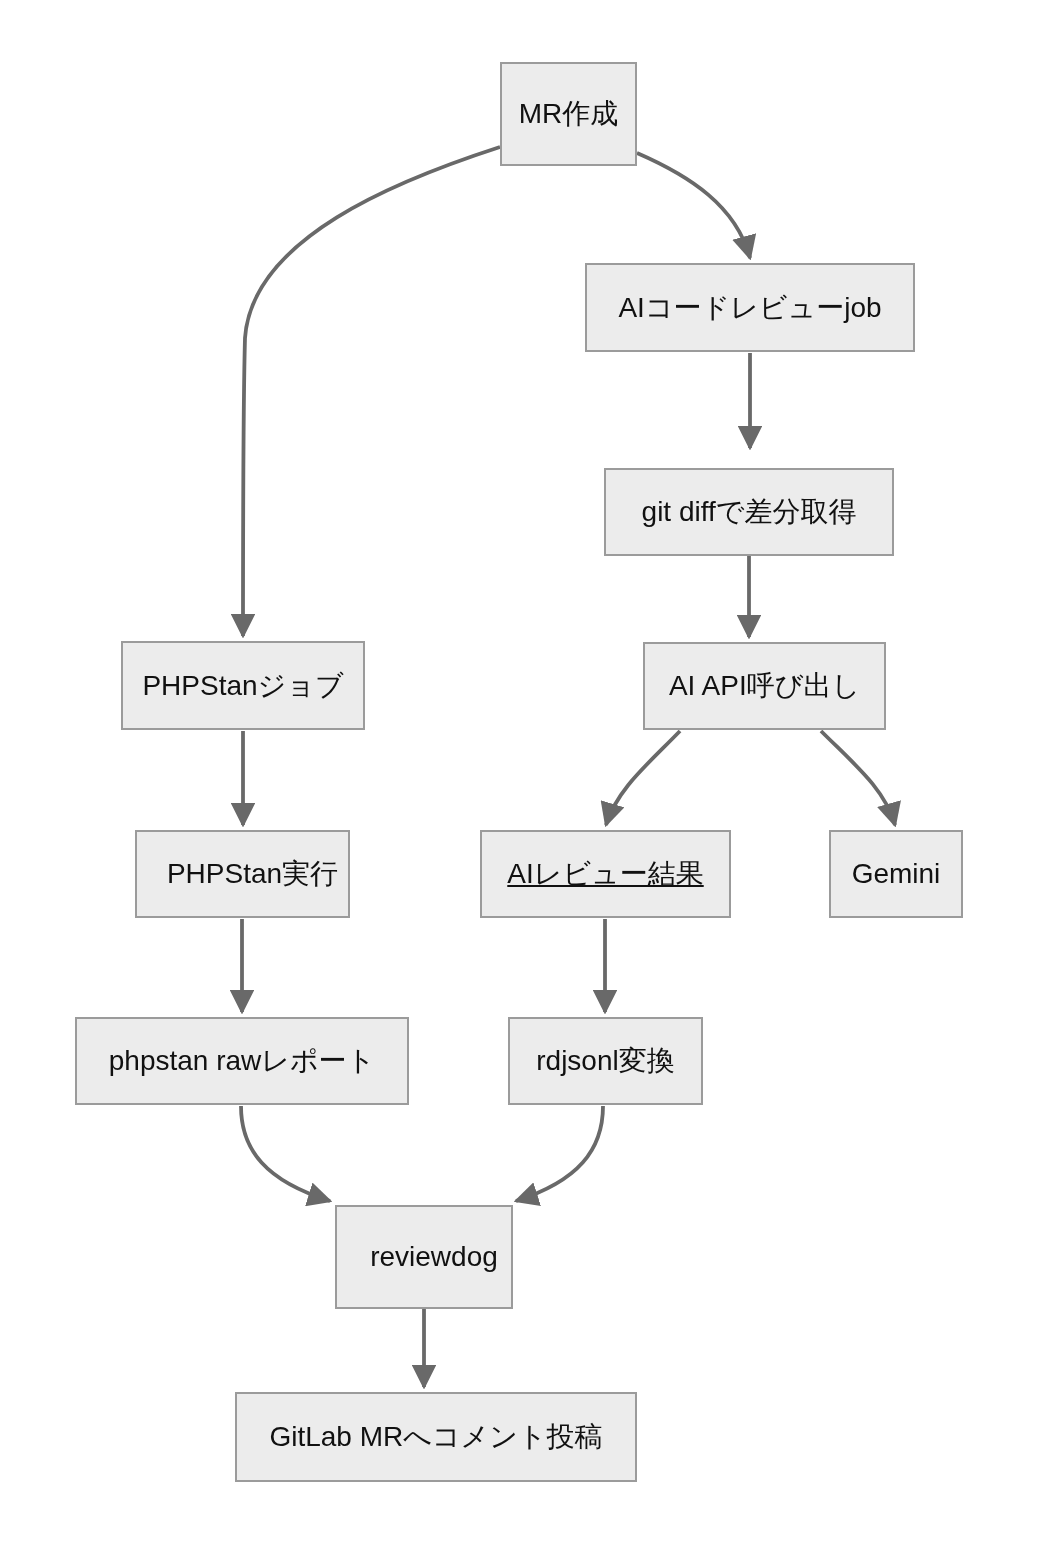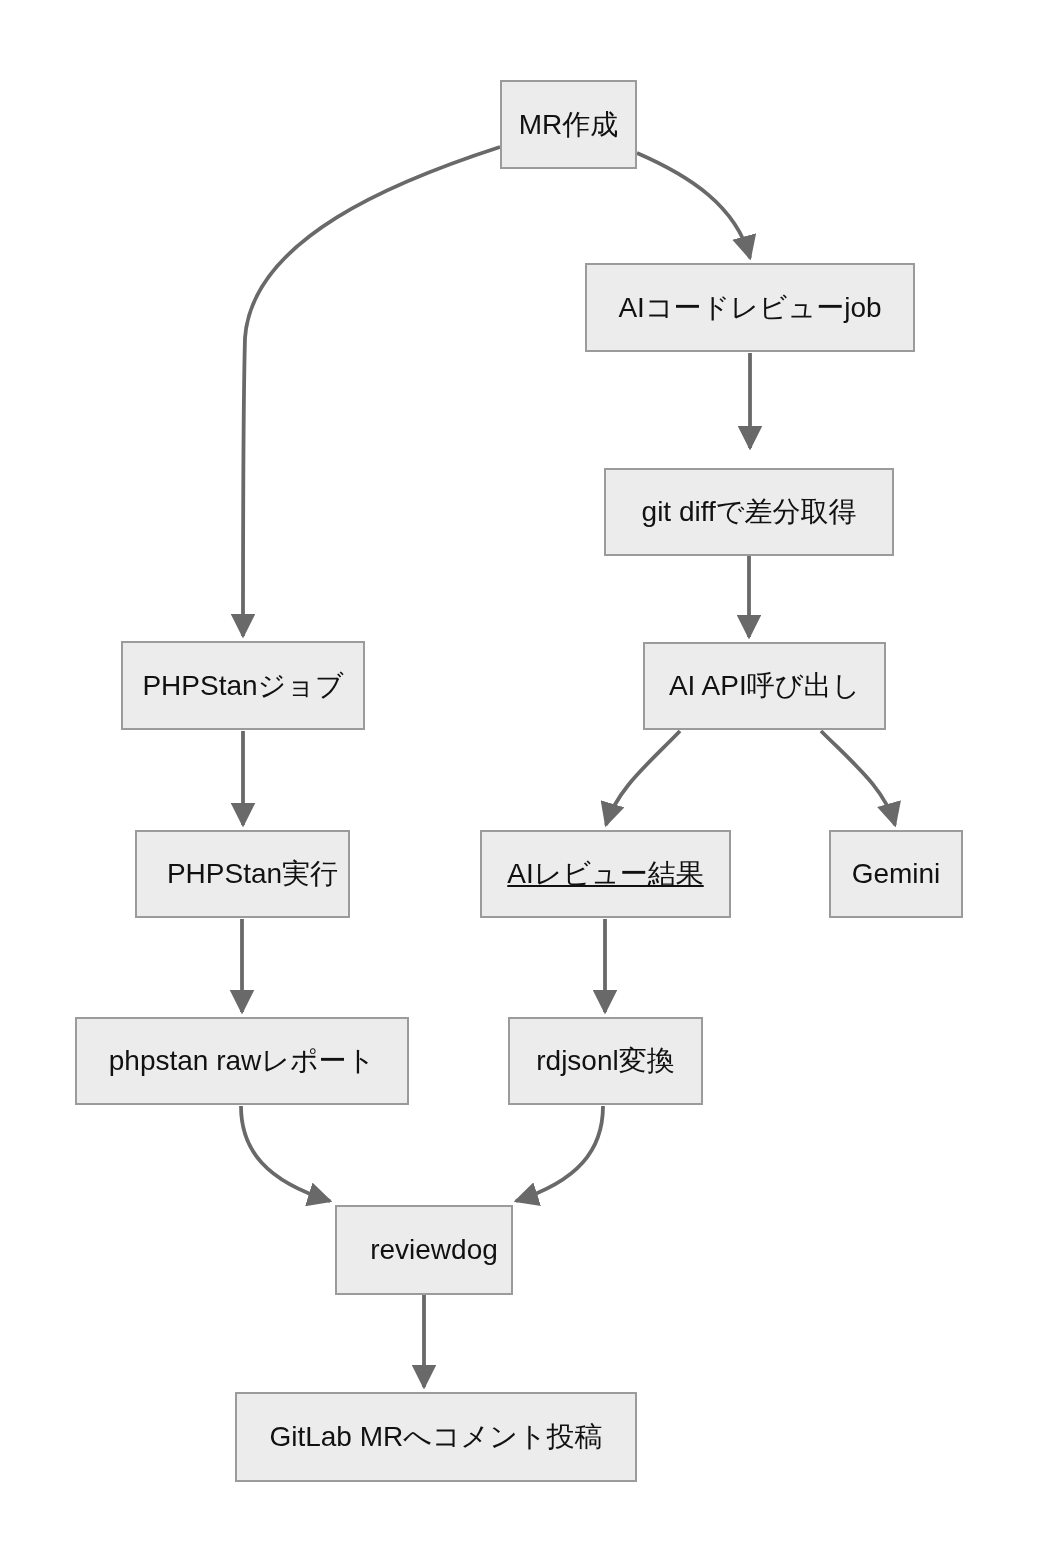--- a/index.html
+++ b/index.html
@@ -62,21 +62,21 @@
       <path d="M680,731 C648,764 617,789 606,825" class="edge" marker-end="url(#arrowhead)"></path>
       <path d="M821,731 C854,764 885,789 895,825" class="edge" marker-end="url(#arrowhead)"></path>
       <path d="M243,731 L243,825" class="edge" marker-end="url(#arrowhead)"></path>
       <path d="M242,919 L242,1012" class="edge" marker-end="url(#arrowhead)"></path>
       <path d="M605,919 L605,1012" class="edge" marker-end="url(#arrowhead)"></path>
       <path d="M241,1106 C241,1150 266,1181 330,1201" class="edge" marker-end="url(#arrowhead)"></path>
       <path d="M603,1106 C603,1150 578,1181 516,1201" class="edge" marker-end="url(#arrowhead)"></path>
       <path d="M424,1294 L424,1387" class="edge" marker-end="url(#arrowhead)"></path>
     </svg>
   <div id="nodes">
-      <div class="node" style="left: 500px; top: 80px; width: 137px; height: 89px;">
+      <div class="node" style="left: 500px; top: 62px; width: 137px; height: 104px;">
         <span>MR作成</span>
       </div>
       <div class="node" style="left: 585px; top: 263px; width: 330px; height: 89px;">
         <span>AIコードレビューjob</span>
       </div>
       <div class="node" style="left: 604px; top: 453px; width: 290px; height: 88px; margin-top: 15px;">
         <span>git diffで差分取得</span>
       </div>
       <div class="node" style="left: 630px; top: 642px; width: 243px; height: 88px; margin-left: 13px;">
         <span>AI API呼び出し</span>
@@ -92,20 +92,20 @@
       </div>
       <div class="node" style="left: 829px; top: 830px; width: 134px; height: 88px;">
         <span>Gemini</span>
       </div>
       <div class="node" style="left: 75px; top: 1017px; width: 334px; height: 88px;">
         <span>phpstan rawレポート</span>
       </div>
       <div class="node" style="left: 508px; top: 1017px; width: 195px; height: 88px;">
         <span>rdjsonl変換</span>
       </div>
-      <div class="node" style="left: 335px; top: 1205px; width: 178px; height: 90px; padding-left: 20px;">
+      <div class="node" style="left: 335px; top: 1205px; width: 178px; height: 104px; padding-left: 20px;">
         <span>reviewdog</span>
       </div>
       <div class="node" style="left: 223px; top: 1392px; width: 402px; height: 90px; margin-left: 12px;">
         <span>GitLab MRへコメント投稿</span>
       </div>
     </div>
 </div>
 
 </body></html>

